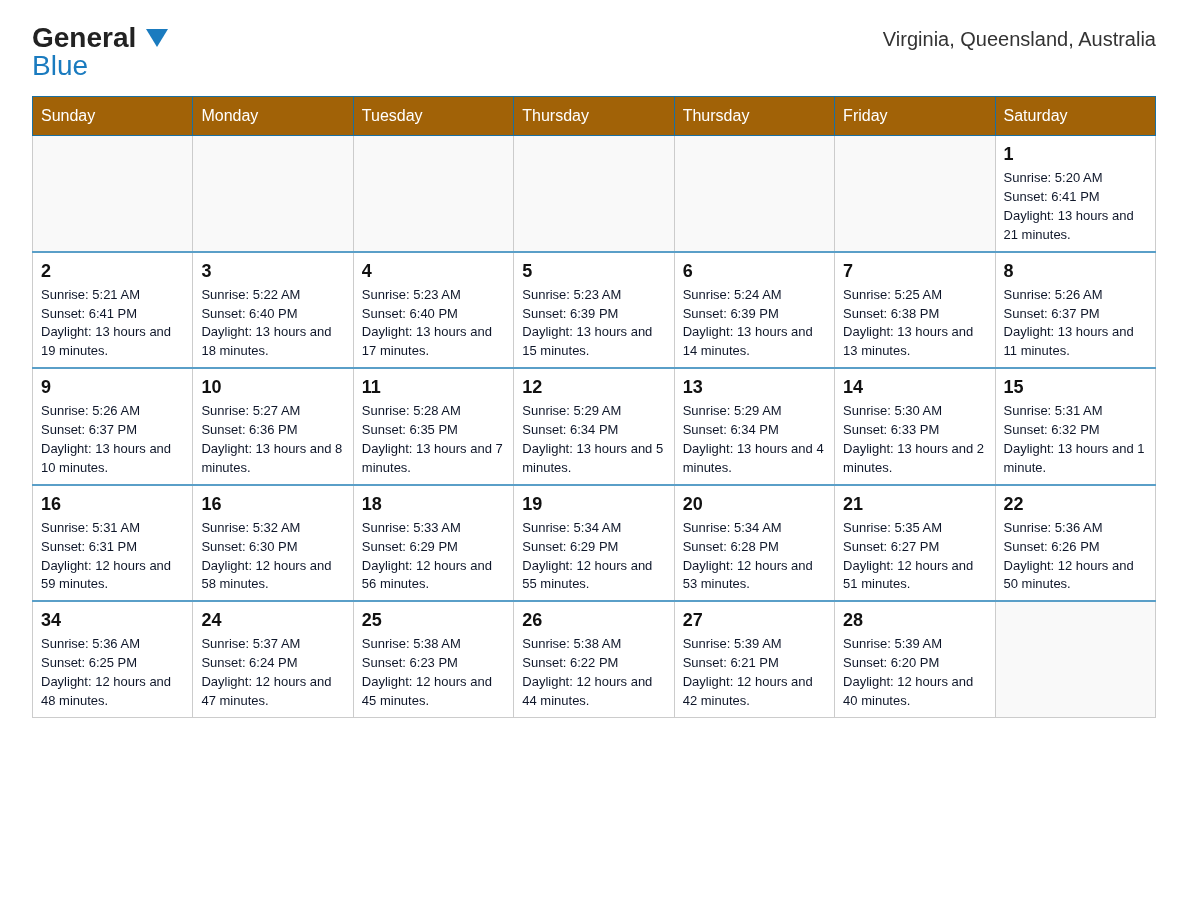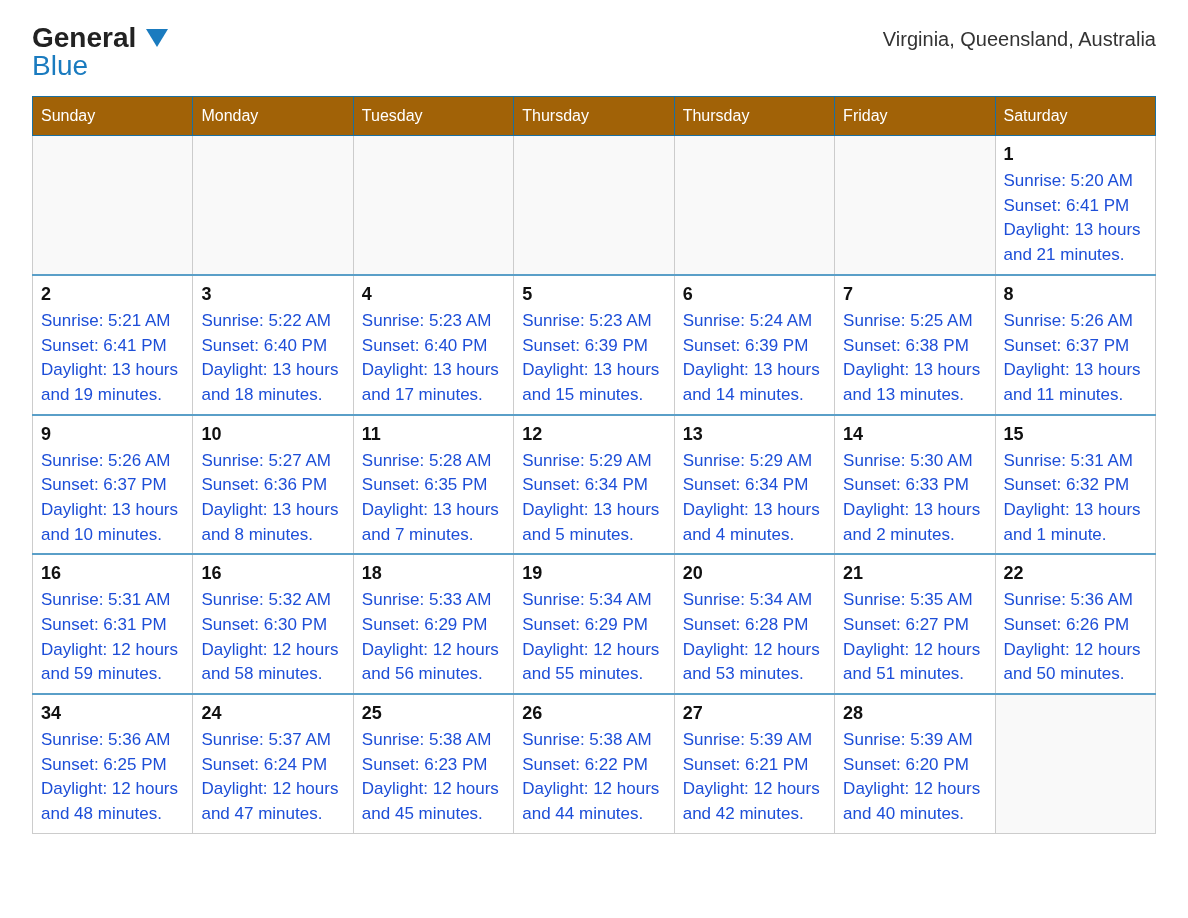--- a/index.html
+++ b/index.html
@@ -78,22 +78,22 @@
       border-bottom: 2px solid #5a9fc8;
     }
     .day-num {
       font-size: 18px;
       font-weight: bold;
       color: #111;
       display: block;
       margin-bottom: 2px;
     }
     .day-info {
-      font-size: 17px;
-      color: #1d4ed8;
+      font-size: 13px;
+      color: #0f172a;
       line-height: 1.45;
     }
     .empty-cell {
       background: #f9f9f9;
     }
   </style>
 </head>
 <body>
 
 <div class="header">

